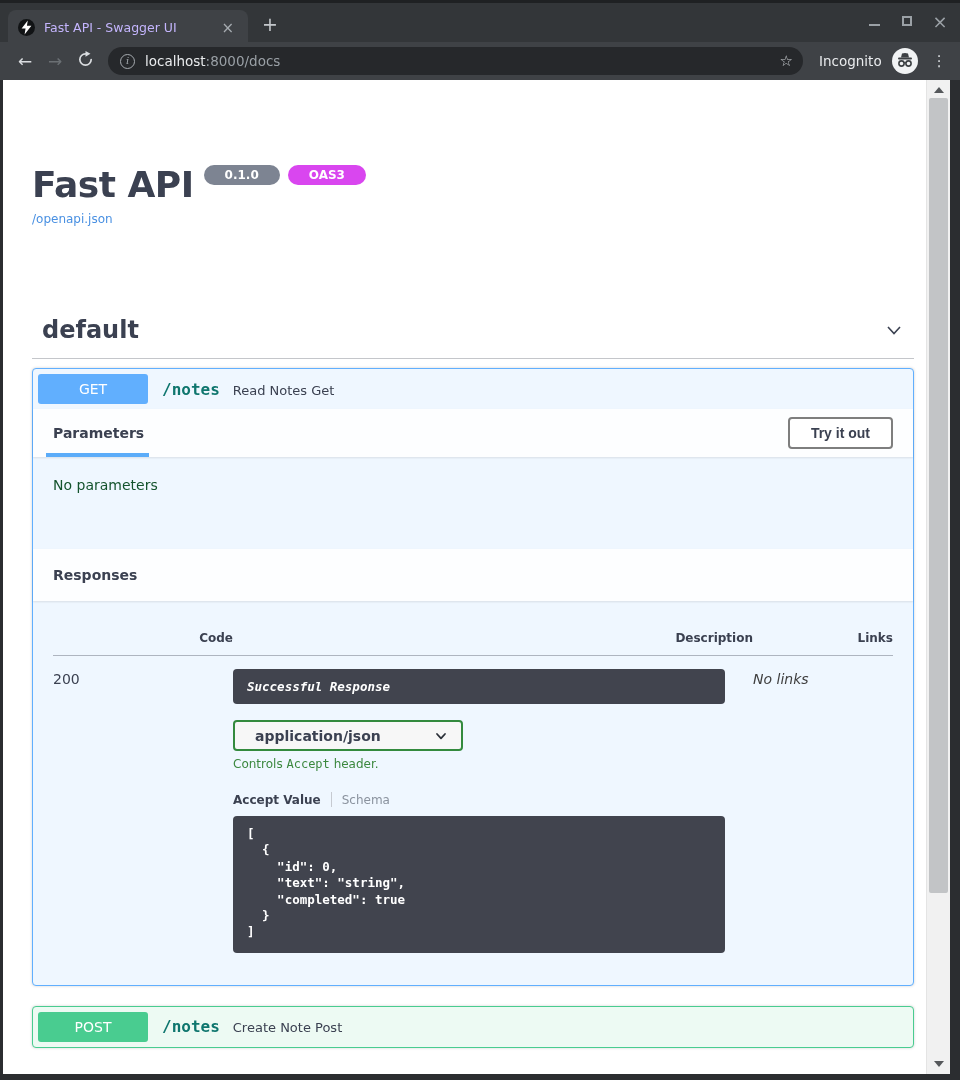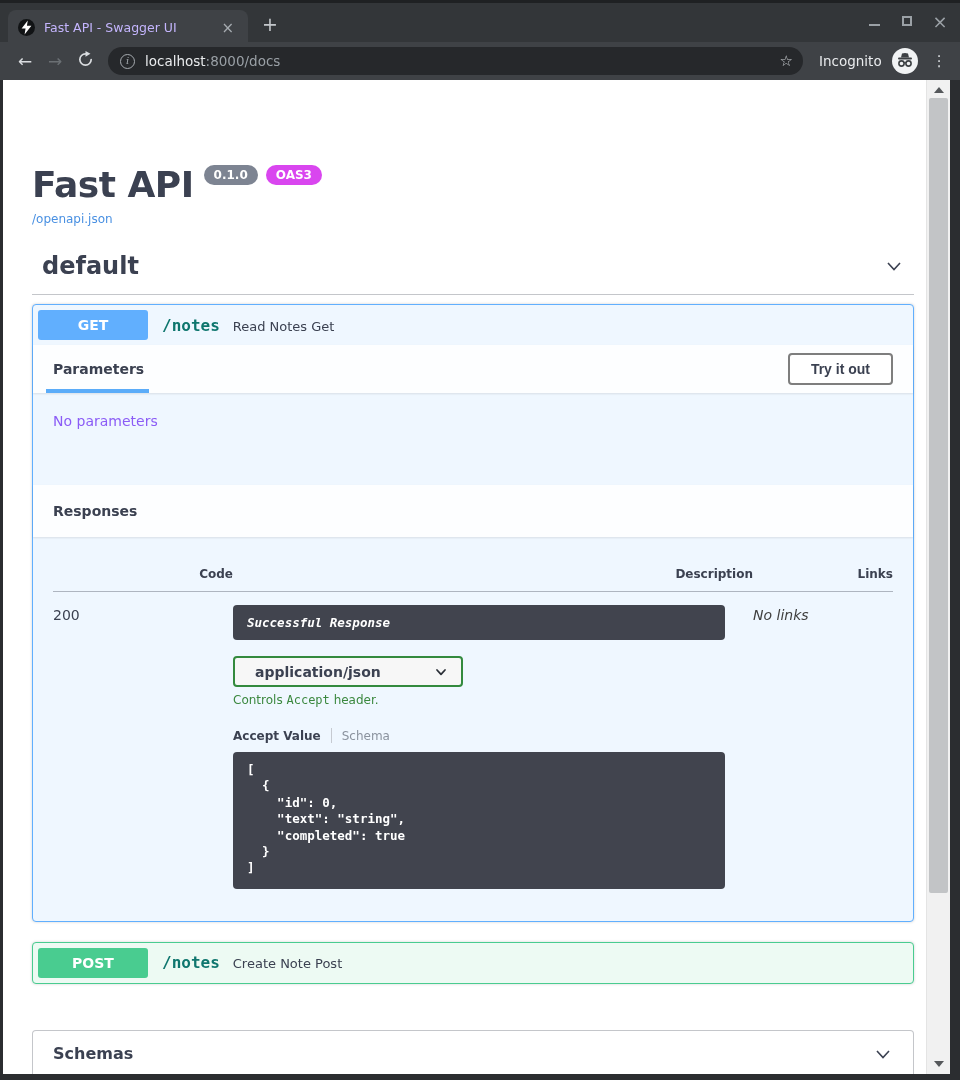--- a/index.html
+++ b/index.html
@@ -44,53 +44,53 @@
   .tri-up { width:0; height:0; border-left:5px solid transparent; border-right:5px solid transparent; border-bottom:6px solid #55585b; }
   .tri-down { width:0; height:0; border-left:5px solid transparent; border-right:5px solid transparent; border-top:6px solid #55585b; }
   .sb-thumb { position:absolute; left:2px; top:18px; width:19px; height:795px; background:#c2c4c6; border-radius:2px; }
 
   .swagger { margin-left:29px; width:882px; color:#3b4151; }
 
   
   .info { margin-top:49px; }
   .api-title { font-size:36px; font-weight:bold; color:#3b4151; display:inline; letter-spacing:-0.5px; }
   .badges { display:inline-flex; gap:8px; vertical-align:18px; margin-left:10px; }
-  .badge { border-radius:50px; color:#fff; font-size:12px; font-weight:bold; padding:3px 10px;margin-top:36px; }
+  .badge { border-radius:50px; color:#fff; font-size:12px; font-weight:bold; padding:3px 21px;margin-top:36px; }
   .badge.version { background:#7d8492; }
   .badge.oas { background:#d946ef; }
   .spec-link { display:block; margin-top:7px; color:#4990e2; font-size:12px; text-decoration:none; }
 
   
-  .tag-section { margin-top:26px; display:flex; align-items:center; justify-content:space-between;
+  .tag-section { margin-top:90px; display:flex; align-items:center; justify-content:space-between;
                  padding:0 10px 14px 10px; border-bottom:1px solid rgba(59,65,81,.3);text-align:right; }
   .tag-title { font-size:24px; font-weight:600; color:#3b4151; }
 
   
   .opblock { border-radius:4px; margin-top:9px; box-shadow:0 0 3px rgba(0,0,0,.18); }
   .opblock.get  { background:#eff7ff; border:1px solid #61affe; }
   .opblock.post { background:#edfaf3; border:1px solid #49cc90; margin-top:20px; }
   .opblock-head { display:flex; align-items:center; padding:5px; }
-  .method-btn { width:110px; text-align:center; color:#fff; font-weight:bold; font-size:14px;
+  .method-btn { width:110px; text-align:center; color:#fff; font-weight:normal; font-size:14px;
                 padding:7px 0; border-radius:3px; }
   .method-btn.get { background:#61affe; }
   .method-btn.post { background:#49cc90; }
   .op-path { font-family:"DejaVu Sans Mono","Liberation Mono",monospace; font-weight:bold; font-size:16px;
              color:#0f766e; margin-left:14px; }
   .op-summary { font-size:13px; color:#3b4151; margin-left:13px; margin-top:2px; }
 
   .section-header { position:relative; background:rgba(255,255,255,.85); min-height:48px;
                     display:flex; align-items:center; justify-content:space-between; padding:8px 20px;
                     box-shadow:0 1px 2px rgba(0,0,0,.1); }
   .section-header .hdr-label { font-size:14px; font-weight:bold; color:#3b4151; }
   .tab-underline { position:absolute; left:13px; bottom:0; width:103px; height:4px; background:#5bacf9; }
   .tryout-btn { background:#fff; border:2px solid #7e7e7e; border-radius:4px; color:#3b4151;
                 font-size:14px; font-weight:600; padding:6px 21px; }
 
   .params-body { height:92px; padding:18px 20px; }
-  .no-params { font-size:14px; color:#8b5cf6; }
+  .no-params { font-size:14px; color:#14532d; }
 
   .responses-header { min-height:52px; }
   .responses-body { padding:16px 20px 16px; }
   .resp-table { width:100%; border-collapse:collapse; table-layout:fixed; }
   .resp-table th { text-align:right; font-size:12px; font-weight:bold; color:#3b4151;
                    padding:14px 0 10px 0; border-bottom:1px solid rgba(59,65,81,.2); }
   .col-code { width:180px; } .col-desc { width:520px; } .col-links { width:auto; }
   .resp-table td { vertical-align:top; padding-top:13px; }
   .resp-code { font-size:14px; color:#3b4151; }
   .no-links { font-size:14px; font-style:italic; color:#404040; }

